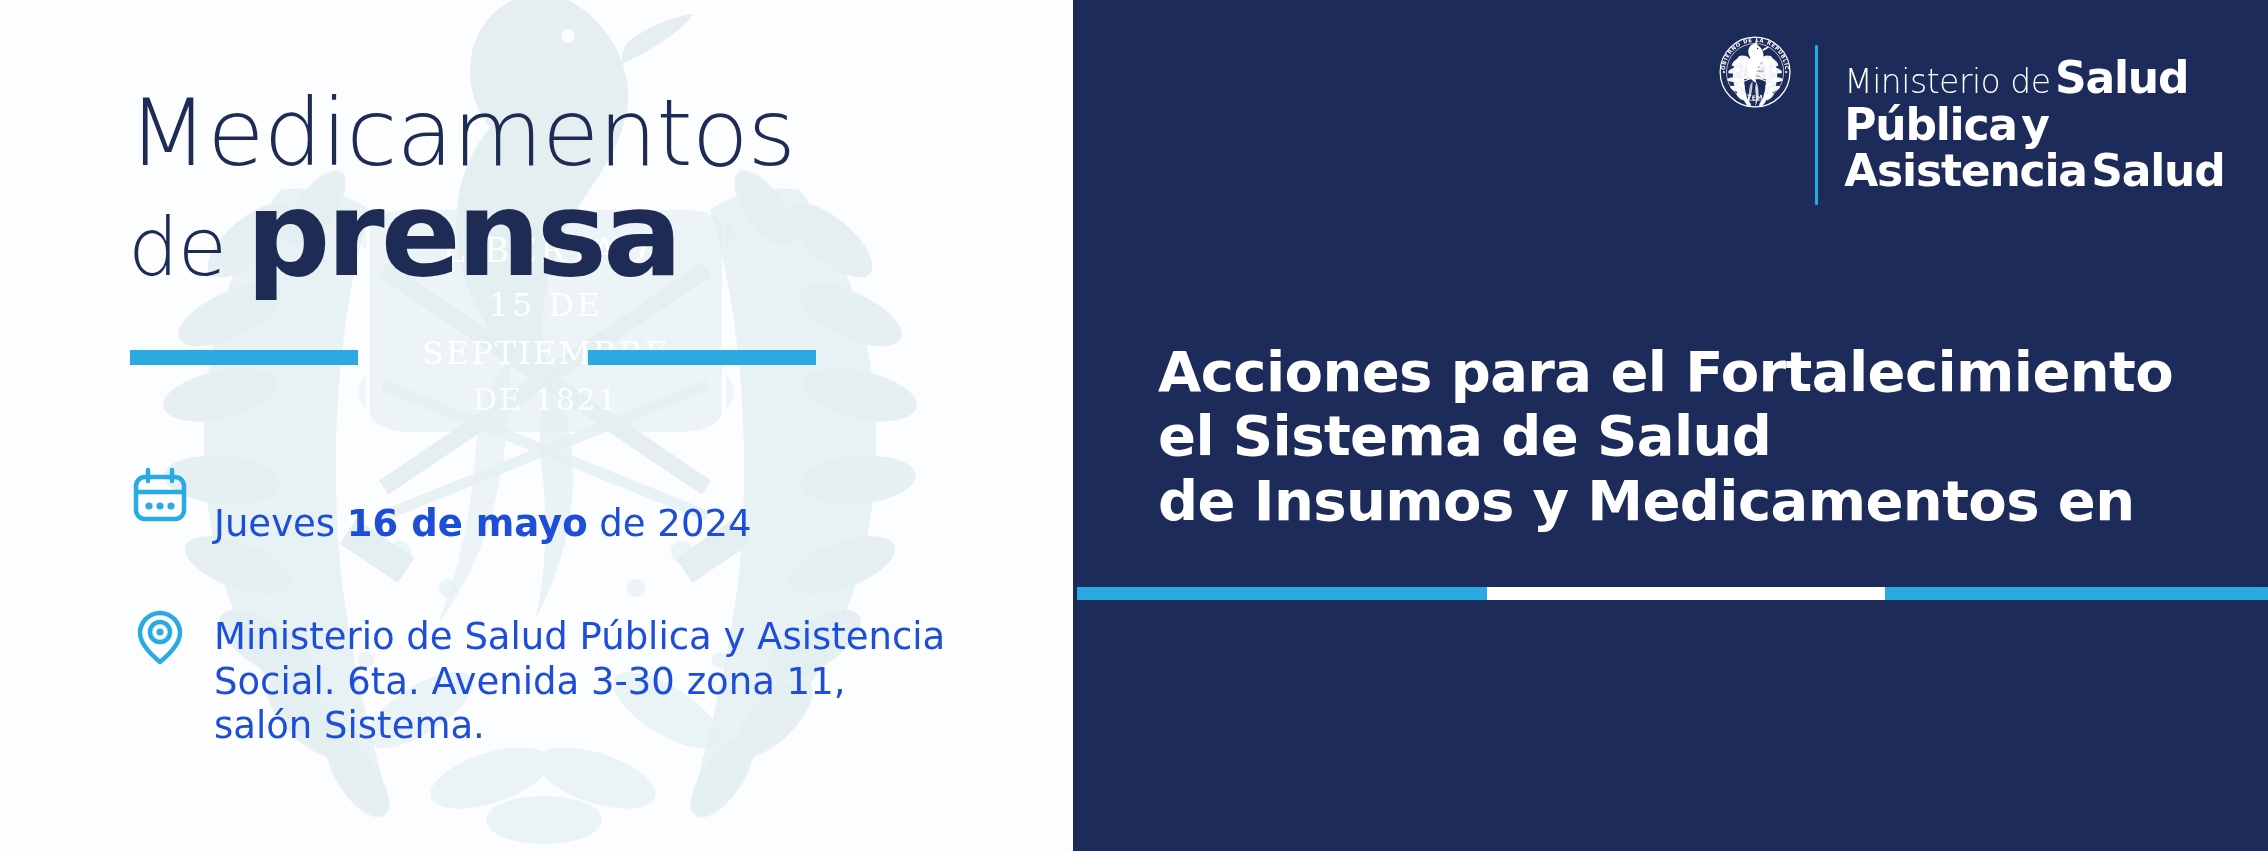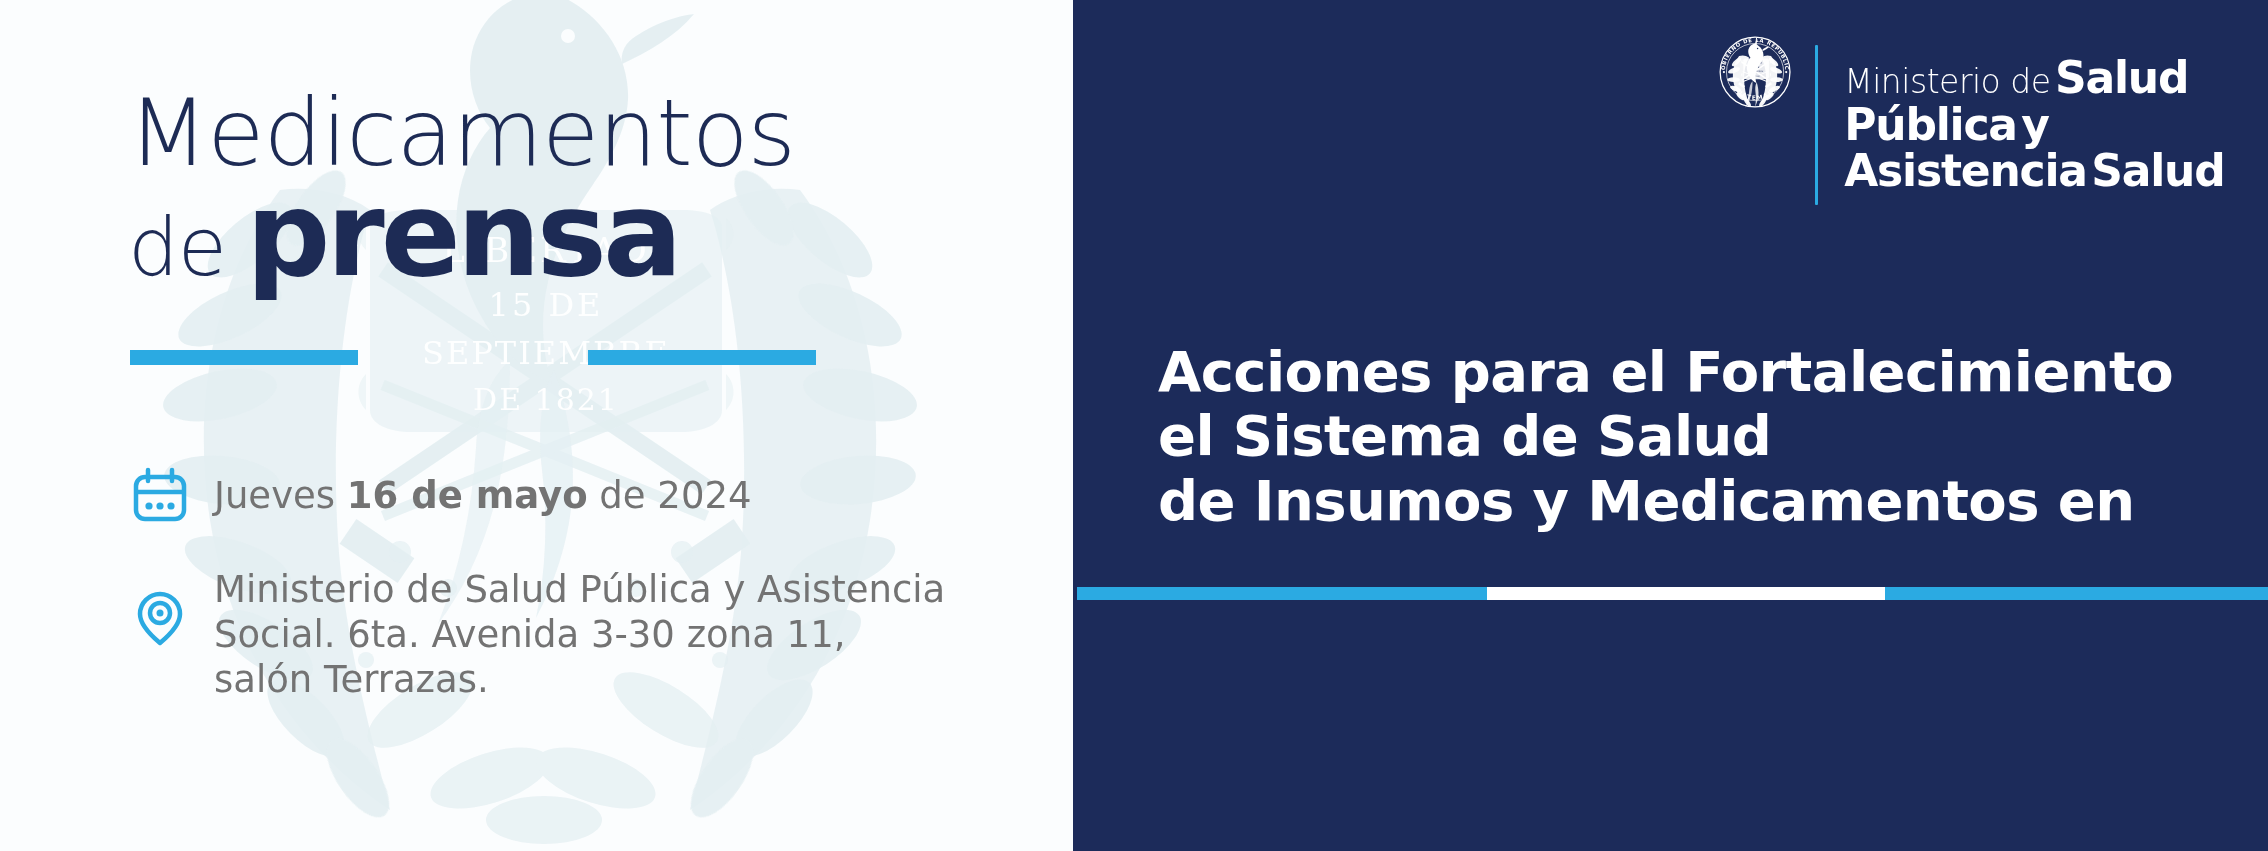--- a/index.html
+++ b/index.html
@@ -50,22 +50,23 @@
   .info-list{position:absolute;left:128px;top:468px;width:900px;}
   .info-row{display:flex;align-items:flex-start;margin-bottom:34px;}
   .info-row:last-child{margin-bottom:0;}
   .info-icon{
     width:64px;min-width:64px;height:64px;
     display:flex;align-items:center;justify-content:center;margin-right:22px;
   }
   .info-icon svg{display:block;}
   .info-text{
     font-family:"DejaVu Sans",sans-serif;
-    font-size:37px;line-height:1.21;color:#737373;font-weight:400;
+    font-size:37px;line-height:1.21;color:#1d4ed8;font-weight:400;
     padding-top:6px;
+    margin-top:28px;
   }
   .info-text b{font-weight:bold;}
   .row-time .info-text{font-weight:bold;font-size:38px;padding-top:8px;}
   .row-date .info-icon{margin-top:-4px;}
   .row-place .info-icon{margin-top:24px;}
   .row-time .info-icon{margin-top:-2px;}
 
   
   .right-panel{
     position:absolute;left:1073px;top:0;width:1195px;height:851px;
@@ -237,21 +238,21 @@
           <span class="info-icon">
             <svg width="60" height="60" viewBox="0 0 60 60">
               <path d="M30 6 C19 6 10 15 10 26 C10 38 24 50 30 55 C36 50 50 38 50 26 C50 15 41 6 30 6 Z" fill="none" stroke="#2baae2" stroke-width="4.5" stroke-linejoin="round"></path>
               <circle cx="30" cy="25" r="10" fill="none" stroke="#2baae2" stroke-width="4.5"></circle>
               <circle cx="30" cy="25" r="3.5" fill="#2baae2"></circle>
             </svg>
           </span>
           <span class="info-text">
             <span>Ministerio de Salud Pública y Asistencia</span><br>
             <span>Social. 6ta. Avenida 3-30 zona 11,</span><br>
-            <span>salón Terrazas.</span>
+            <span>salón Sistema.</span>
           </span>
         </div>
 
       </div>
     </div>
   </div>
 
   <div class="right-panel">
 
     <div class="logo-wrap">

